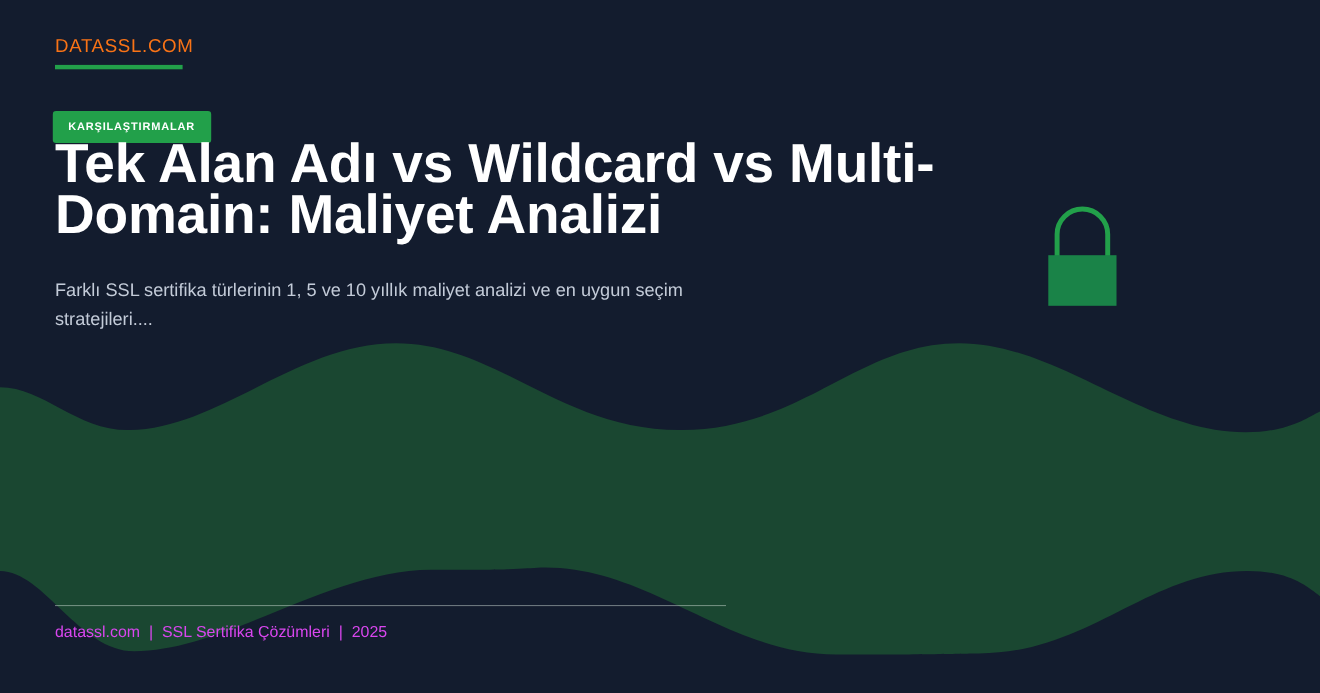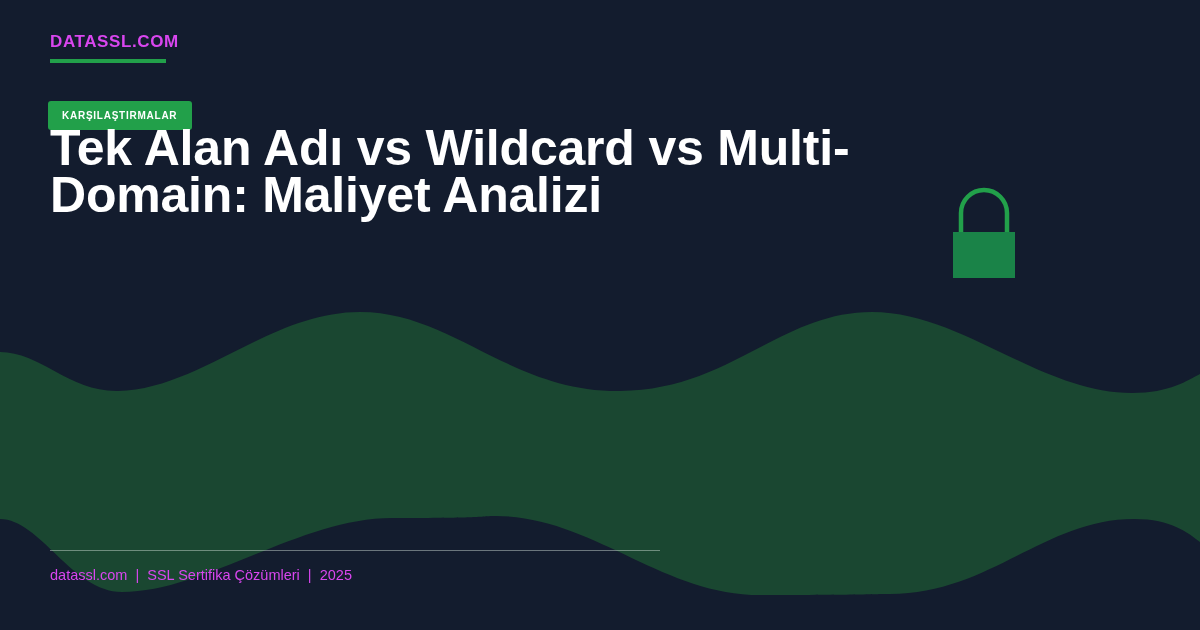--- a/index.html
+++ b/index.html
@@ -46,23 +46,23 @@
   }
 
   .brand {
     position: absolute;
     left: 50px;
     top: 32px;
   }
   .brand-name {
     display: block;
     font-size: 17px;
-    font-weight: bold;
+    font-weight: normal;
     letter-spacing: 0.6px;
-    color: #d946ef;
+    color: #f97316;
     line-height: 20px;
   }
   .brand-rule {
     display: block;
     margin-top: 7px;
     width: 116px;
     height: 4px;
     background: #22a04a;
   }
 
@@ -162,19 +162,20 @@
 
     <div class="brand">
       <span class="brand-name">DATASSL.COM</span>
       <span class="brand-rule"></span>
     </div>
 
     <span class="badge">KARŞILAŞTIRMALAR</span>
 
     <h1 class="headline">Tek Alan Adı vs Wildcard vs Multi-Domain: Maliyet Analizi</h1>
 
+    <p class="subhead">Farklı SSL sertifika türlerinin 1, 5 ve 10 yıllık maliyet analizi ve en uygun seçim stratejileri....</p>
 
     <div class="footer-rule"></div>
 
     <div class="footer-meta">datassl.com  |  SSL Sertifika Çözümleri  |  2025</div>
 
   </div>
 </div>
 
 </body></html>

